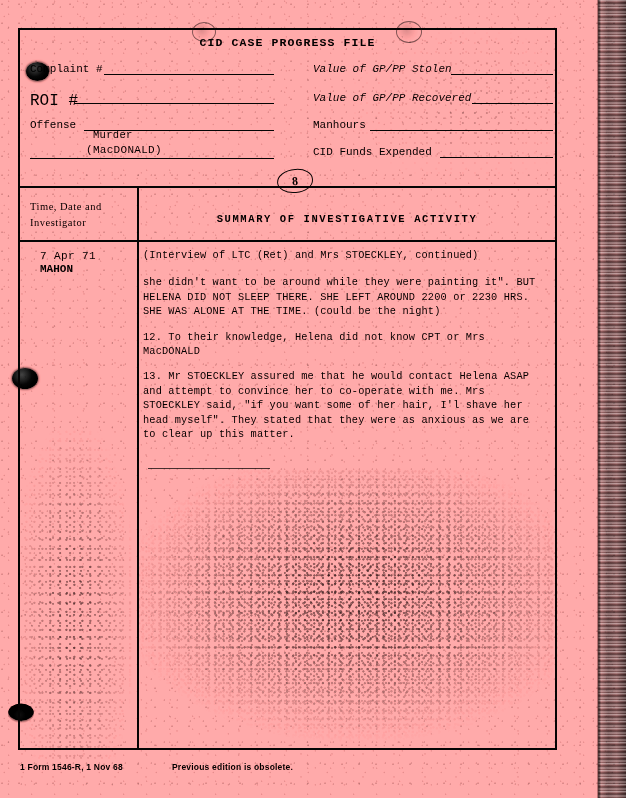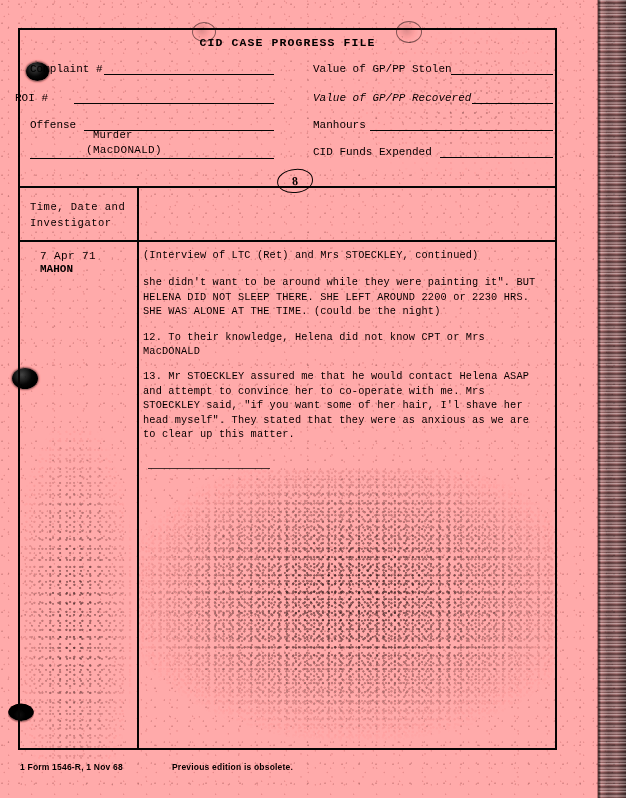--- a/index.html
+++ b/index.html
@@ -195,20 +195,21 @@
     font-family: "Liberation Serif", serif;
   }
 
   
   #col-head-left {
     position: absolute;
     left: 30px; top: 199px;
     font-size: 10.5px;
     line-height: 16px;
     letter-spacing: .5px;
+    font-family: Liberation Serif, serif;
   }
   #col-head-right {
     position: absolute;
     left: 137px; top: 213px;
     width: 420px;
     text-align: center;
     font-size: 10.5px;
     letter-spacing: 1.6px;
     font-weight: bold;
   }
@@ -269,48 +270,49 @@
   <div id="rule-colhead-bottom"></div>
   <div id="col-divider"></div>
 
   <div id="stamp-left" class="stamp"></div>
   <div id="stamp-right" class="stamp"></div>
   <div id="doc-title">CID CASE PROGRESS FILE</div>
 
   <div class="fl" style="left:30px; top:63px; font-size:11px;">Complaint #</div>
   <div class="rule" style="left:104px; top:74px; width:170px;"></div>
 
-  <div class="fl" style="left:15px; top:92px; font-size:11px;font-family:Liberation Mono, monospace;">ROI #</div>
+  <div class="fl" style="left:30px; top:92px; font-size:16px;font-family:Liberation Mono, monospace;">ROI #</div>
   <div class="rule" style="left:74px; top:103px; width:200px;"></div>
 
   <div class="fl" style="left:30px; top:119px; font-size:11px;">Offense</div>
   <div class="handwrite" style="left:86px; top:129px;margin-left:7px;">Murder</div>
   <div class="rule" style="left:84px; top:130px; width:190px;"></div>
 
   <div class="handwrite" style="left:86px; top:144px; font-size:11px;">(MacDONALD)</div>
   <div class="rule" style="left:30px; top:158px; width:244px;"></div>
 
-  <div class="fl" style="left:313px; top:63px; font-size:11px;">Value of GP/PP Stolen</div>
+  <div class="fl" style="left:313px; top:63px; font-size:11px;font-style:italic;">Value of GP/PP Stolen</div>
   <div class="rule" style="left:451px; top:74px; width:102px;"></div>
 
   <div class="fl" style="left:313px; top:92px; font-size:11px;font-style:italic;">Value of GP/PP Recovered</div>
   <div class="rule" style="left:472px; top:103px; width:81px;"></div>
 
   <div class="fl" style="left:313px; top:119px; font-size:11px;">Manhours</div>
   <div class="rule" style="left:370px; top:130px; width:183px;"></div>
 
   <div class="fl" style="left:313px; top:146px; font-size:11px;">CID Funds Expended</div>
   <div class="rule" style="left:440px; top:157px; width:113px;"></div>
 
   <div id="page-circle">8</div>
 
   <div id="col-head-left">
     <div>Time, Date and</div>
     <div>Investigator</div>
   </div>
+  <div id="col-head-right">SUMMARY OF INVESTIGATIVE ACTIVITY</div>
 
   <div id="entry-date">
     <span>7 Apr 71</span>
     <span class="inv">MAHON</span>
   </div>
 
   <div id="body">
     <p class="cont">(Interview of LTC (Ret) and Mrs STOECKLEY, continued)</p>
     <p>she didn't want to be around while they were painting it". BUT HELENA DID NOT SLEEP THERE. SHE LEFT AROUND 2200 or 2230 HRS. SHE WAS ALONE AT THE TIME. (could be the night)</p>
     <p>

